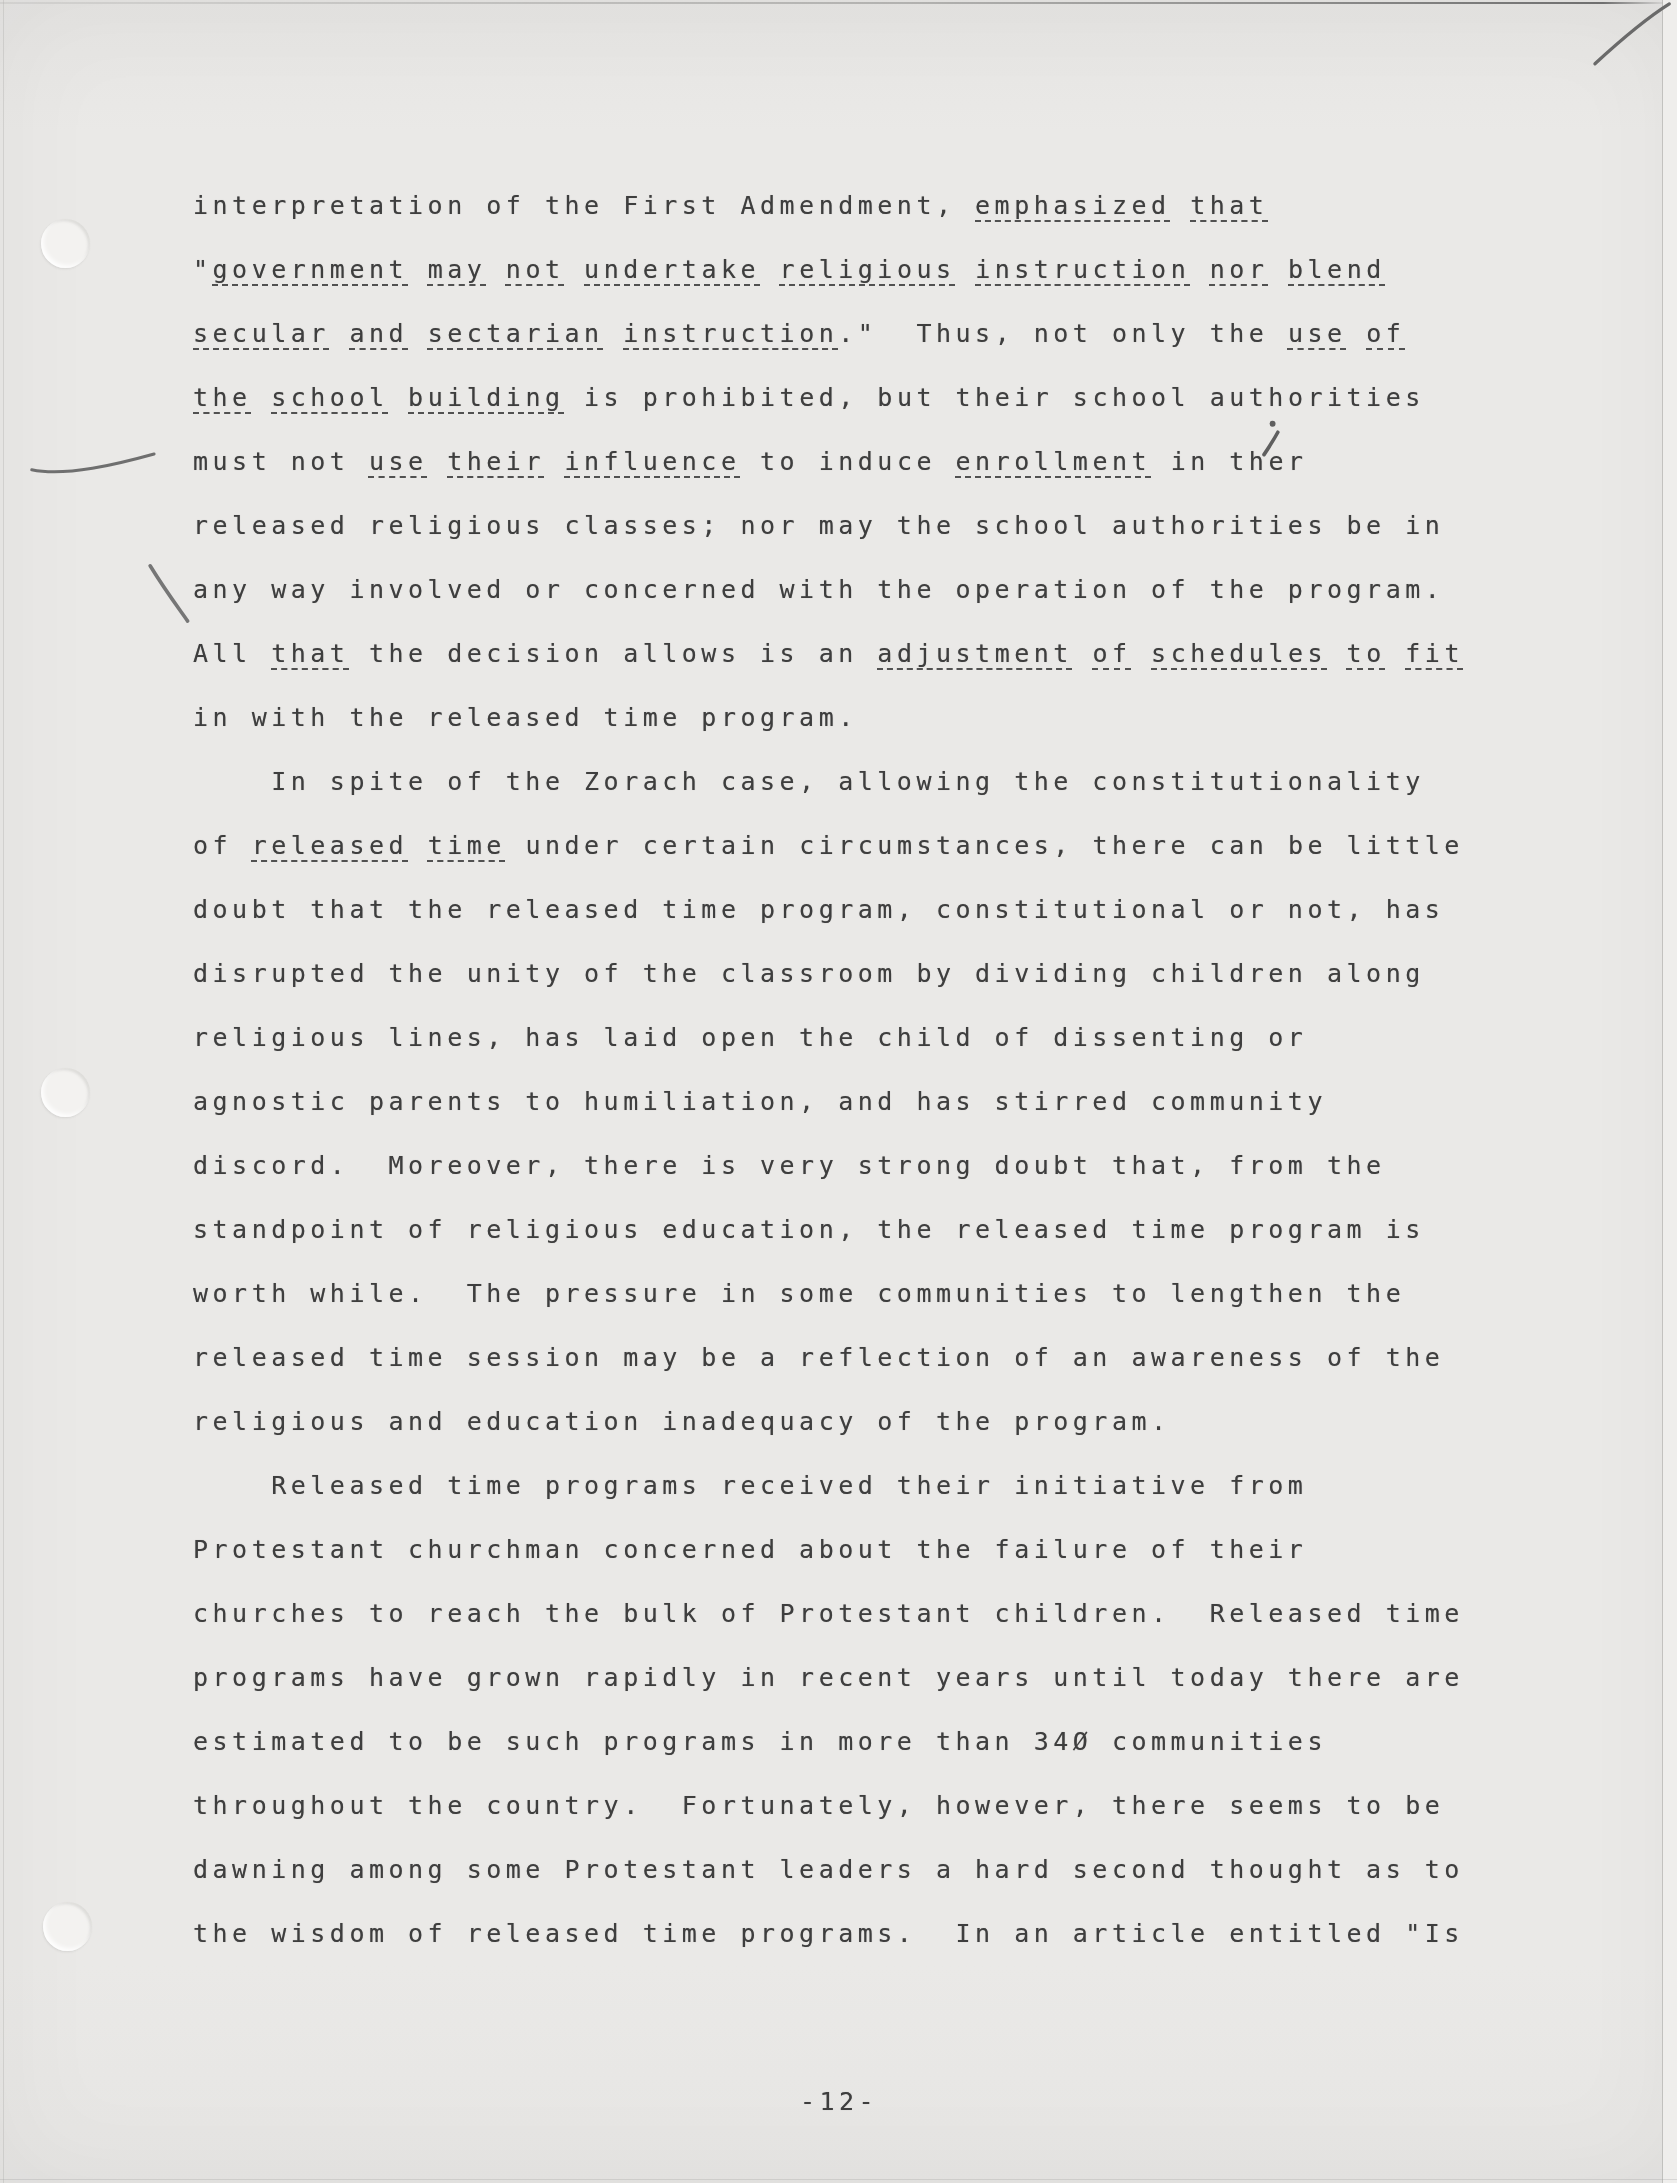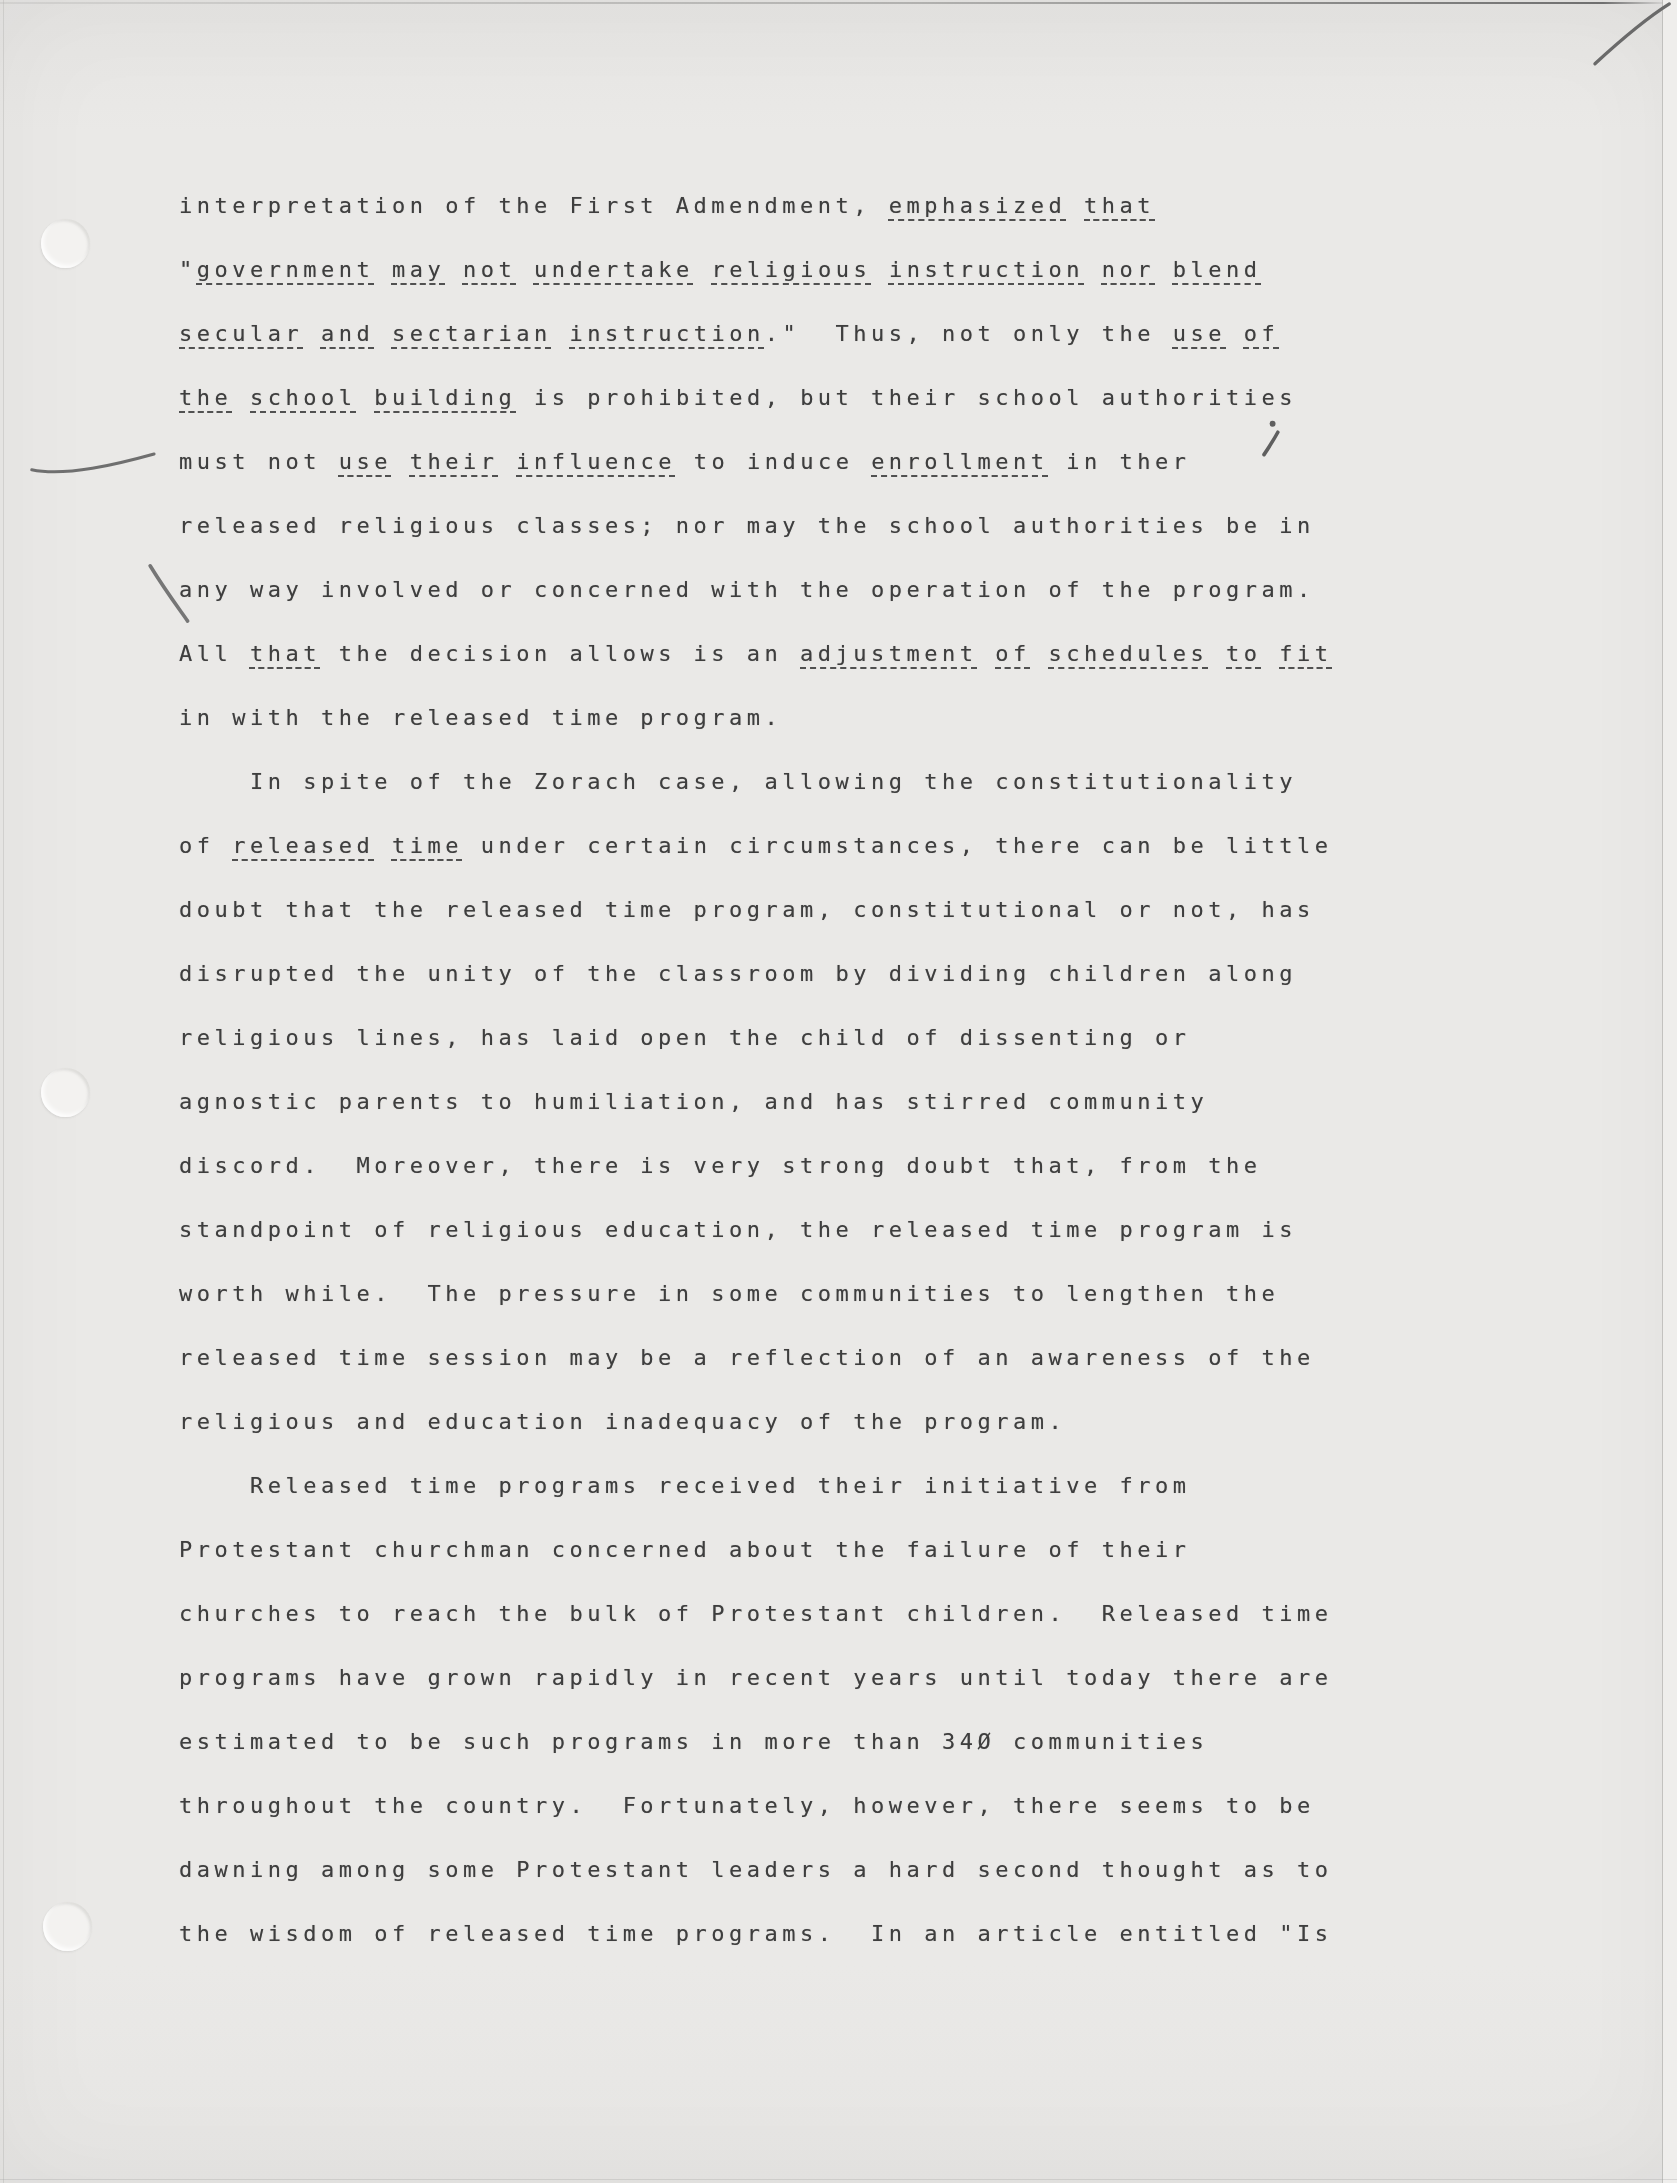--- a/index.html
+++ b/index.html
@@ -19,22 +19,22 @@
   .strip-right{position:absolute;top:0;left:1663px;width:14.5px;height:2183px;background:#efeeec;}
   .edge-left{position:absolute;top:0;left:2.6px;width:1.3px;height:2183px;background:rgba(178,178,176,0.4);}
   .edge-bottom{position:absolute;left:0;top:2179px;width:1678px;height:1.3px;background:rgba(160,160,158,0.3);}
   
   .hole{position:absolute;border-radius:50%;background:#f3f2f0;
     box-shadow:inset 2.6px -2.6px 4px rgba(255,255,255,0.9),
                inset -2px 2px 2.6px rgba(120,120,118,0.18),
                -0.7px 1.3px 2px rgba(120,120,118,0.15);}
   
   .text-block{
-    position:absolute;left:179px;top:174px;
-    font-size:22px;letter-spacing:4.5px;line-height:64px;
+    position:absolute;left:193px;top:174px;
+    font-size:25px;letter-spacing:4.5px;line-height:64px;
     color:#3e3e3e;white-space:pre;
     text-shadow:0 0 0.7px rgba(62,62,62,0.45);
   }
   .line{height:64px;}
   .u{text-decoration:underline;text-decoration-style:dashed;
      text-decoration-thickness:2px;text-underline-offset:6px;
      text-decoration-color:rgba(62,62,62,0.8);}
   .footer{
     position:absolute;left:0;top:2070px;width:1678px;
     text-align:center;font-size:25px;letter-spacing:4.5px;line-height:64px;
@@ -52,20 +52,21 @@
   <div class="edge-right"></div>
   <div class="edge-left"></div>
   <div class="edge-bottom"></div>
 
   <div class="hole" style="left:41px;top:219px;width:49px;height:49px;"></div>
   <div class="hole" style="left:41px;top:1068px;width:49px;height:49px;"></div>
   <div class="hole" style="left:43px;top:1902px;width:49px;height:49px;"></div>
 
   <div class="text-block"><div class="line"><span>interpretation of the First Admendment, </span><span class="u">emphasized</span><span> </span><span class="u">that</span></div><div class="line"><span>"</span><span class="u">government</span><span> </span><span class="u">may</span><span> </span><span class="u">not</span><span> </span><span class="u">undertake</span><span> </span><span class="u">religious</span><span> </span><span class="u">instruction</span><span> </span><span class="u">nor</span><span> </span><span class="u">blend</span></div><div class="line"><span class="u">secular</span><span> </span><span class="u">and</span><span> </span><span class="u">sectarian</span><span> </span><span class="u">instruction</span><span>."  Thus, not only the </span><span class="u">use</span><span> </span><span class="u">of</span></div><div class="line"><span class="u">the</span><span> </span><span class="u">school</span><span> </span><span class="u">building</span><span> is prohibited, but their school authorities</span></div><div class="line"><span>must not </span><span class="u">use</span><span> </span><span class="u">their</span><span> </span><span class="u">influence</span><span> to induce </span><span class="u">enrollment</span><span> in ther</span></div><div class="line"><span>released religious classes; nor may the school authorities be in</span></div><div class="line"><span>any way involved or concerned with the operation of the program.</span></div><div class="line"><span>All </span><span class="u">that</span><span> the decision allows is an </span><span class="u">adjustment</span><span> </span><span class="u">of</span><span> </span><span class="u">schedules</span><span> </span><span class="u">to</span><span> </span><span class="u">fit</span></div><div class="line"><span>in with the released time program.</span></div><div class="line"><span>    In spite of the Zorach case, allowing the constitutionality</span></div><div class="line"><span>of </span><span class="u">released</span><span> </span><span class="u">time</span><span> under certain circumstances, there can be little</span></div><div class="line"><span>doubt that the released time program, constitutional or not, has</span></div><div class="line"><span>disrupted the unity of the classroom by dividing children along</span></div><div class="line"><span>religious lines, has laid open the child of dissenting or</span></div><div class="line"><span>agnostic parents to humiliation, and has stirred community</span></div><div class="line"><span>discord.  Moreover, there is very strong doubt that, from the</span></div><div class="line"><span>standpoint of religious education, the released time program is</span></div><div class="line"><span>worth while.  The pressure in some communities to lengthen the</span></div><div class="line"><span>released time session may be a reflection of an awareness of the</span></div><div class="line"><span>religious and education inadequacy of the program.</span></div><div class="line"><span>    Released time programs received their initiative from</span></div><div class="line"><span>Protestant churchman concerned about the failure of their</span></div><div class="line"><span>churches to reach the bulk of Protestant children.  Released time</span></div><div class="line"><span>programs have grown rapidly in recent years until today there are</span></div><div class="line"><span>estimated to be such programs in more than 34Ø communities</span></div><div class="line"><span>throughout the country.  Fortunately, however, there seems to be</span></div><div class="line"><span>dawning among some Protestant leaders a hard second thought as to</span></div><div class="line"><span>the wisdom of released time programs.  In an article entitled "Is</span></div></div>
 
+  <div class="footer">-12-</div>
 
   <svg class="marks" viewBox="0 0 2550 3318">
     <path d="M48,714 C100,725 180,705 234,690" fill="none" stroke="#6f6f6f" stroke-width="4.5" stroke-linecap="round"></path>
     <path d="M228,860 C250,896 268,920 285,944" fill="none" stroke="#767676" stroke-width="5.5" stroke-linecap="round"></path>
     <path d="M2424,97 C2462,62 2502,28 2537,6" fill="none" stroke="#6a6a6a" stroke-width="5" stroke-linecap="round"></path>
     <g>
       <path d="M1942,657 C1936,668 1929,679 1921,691" fill="none" stroke="#5f5f5f" stroke-width="5.5" stroke-linecap="round"></path>
       <circle cx="1934" cy="644" r="4.5" fill="#5f5f5f"></circle>
     </g>
   </svg>

